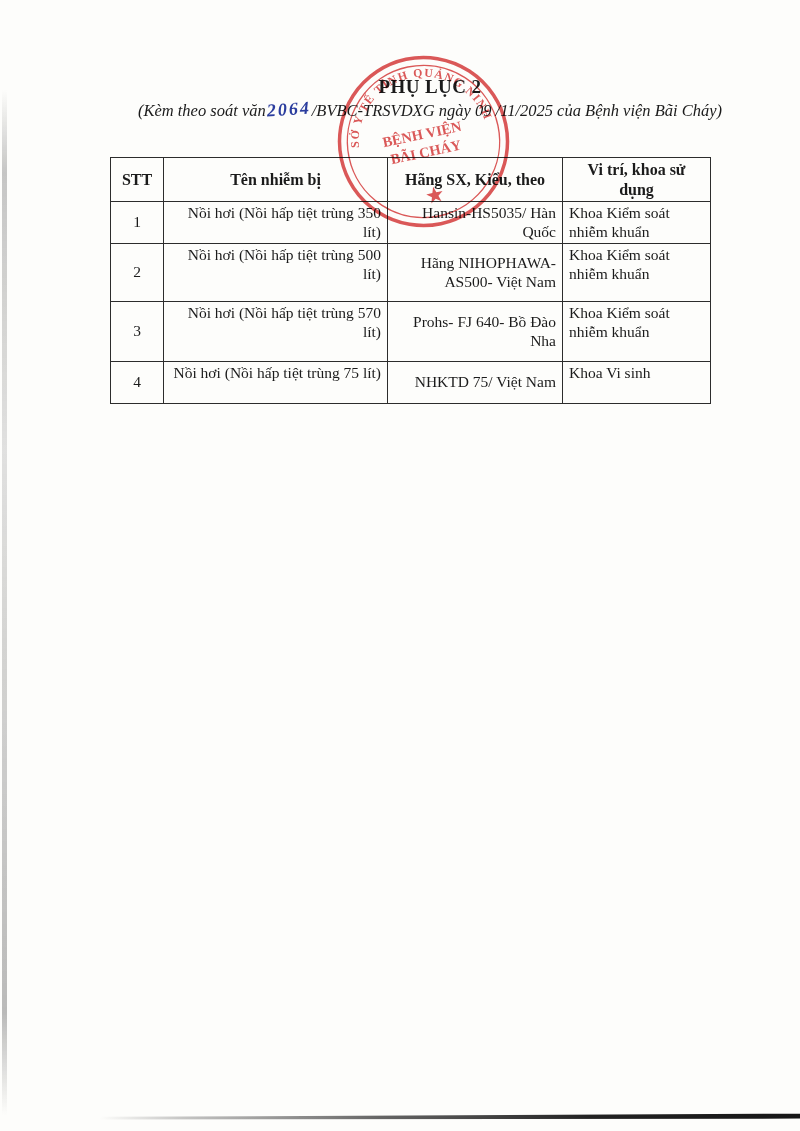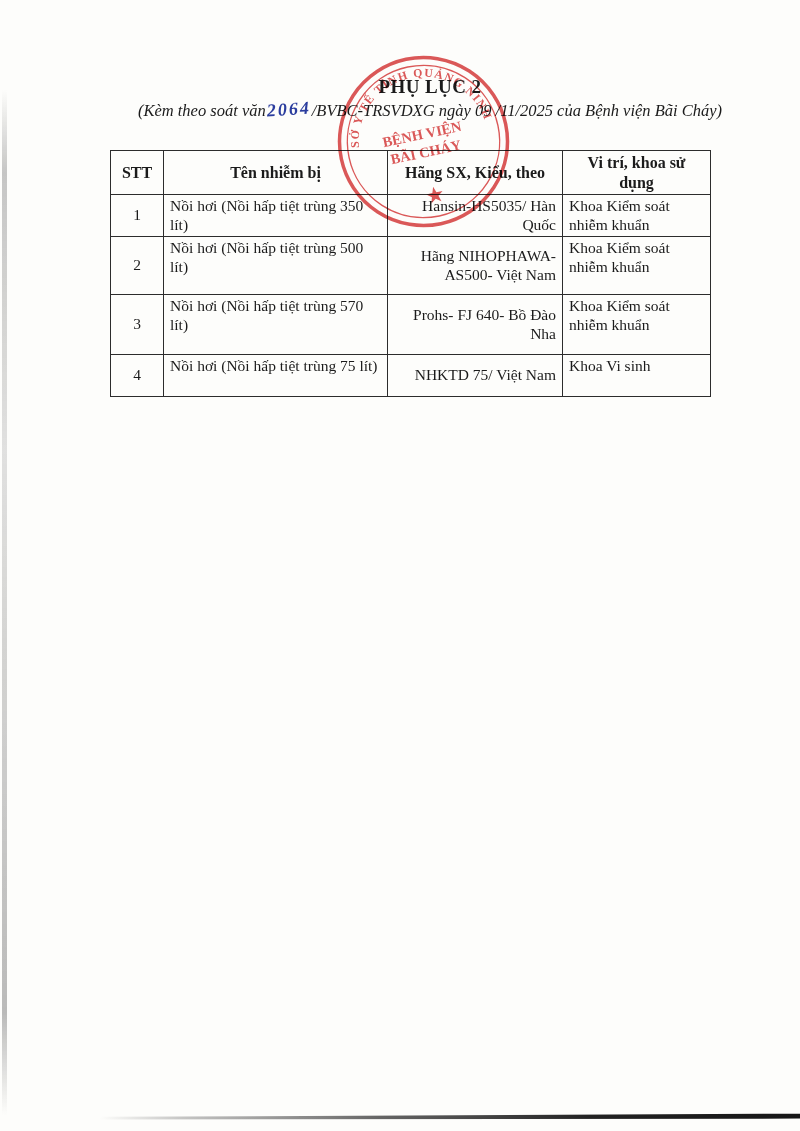--- a/index.html
+++ b/index.html
@@ -37,35 +37,35 @@
   .title-1{font-size:19px;font-weight:bold;letter-spacing:.4px;line-height:1.15;}
   .title-2{font-size:18.5px;font-weight:bold;line-height:1.15;margin-top:2px;}
   .subtitle{font-size:16.5px;font-style:italic;margin-top:2px;white-space:nowrap;}
   .handwritten{
     display:inline-block;color:#2b3d9e;font-style:italic;font-weight:600;
     font-size:18px;letter-spacing:2px;transform:rotate(-4deg) translateY(-1px);
     margin:0 1px;
   }
   
   table.equip{
-    position:absolute;left:110px;top:150px;width:600px;
+    position:absolute;left:110px;top:157px;width:600px;
     border-collapse:collapse;table-layout:fixed;
     font-size:15.5px;line-height:1.2;font-family:Liberation Serif, serif;
   }
   table.equip th,table.equip td{
     border:1.4px solid #2c2c2c;
     padding:2px 6px;
     overflow:hidden;
   }
   table.equip th{
     font-size:16px;font-weight:bold;text-align:center;vertical-align:middle;
     height:39px;
   }
   td.c-stt{text-align:center;vertical-align:middle;}
-  td.c-name{text-align:left;vertical-align:top;padding-left:9px;padding-top:3px;}
+  td.c-name{text-align:right;vertical-align:top;padding-left:9px;padding-top:3px;}
   td.c-maker{text-align:right;vertical-align:middle;}
   td.c-location{vertical-align:top;padding-top:2px;}
   tbody tr:nth-child(1){height:40px;}
   tbody tr:nth-child(2){height:58px;}
   tbody tr:nth-child(3){height:60px;}
   tbody tr:nth-child(4){height:42px;}
   
   .stamp{
     position:absolute;left:336px;top:54px;width:175px;height:175px;
     transform:rotate(-12deg);

